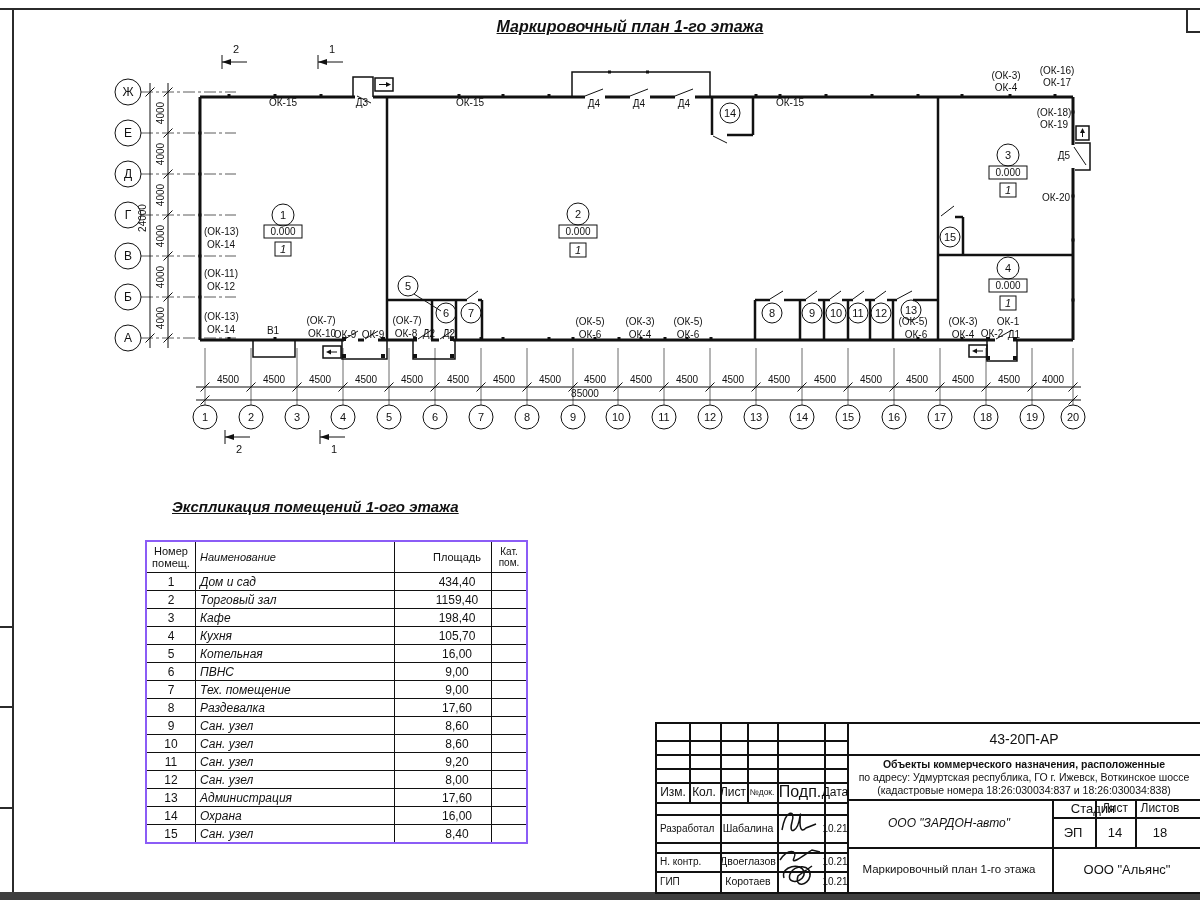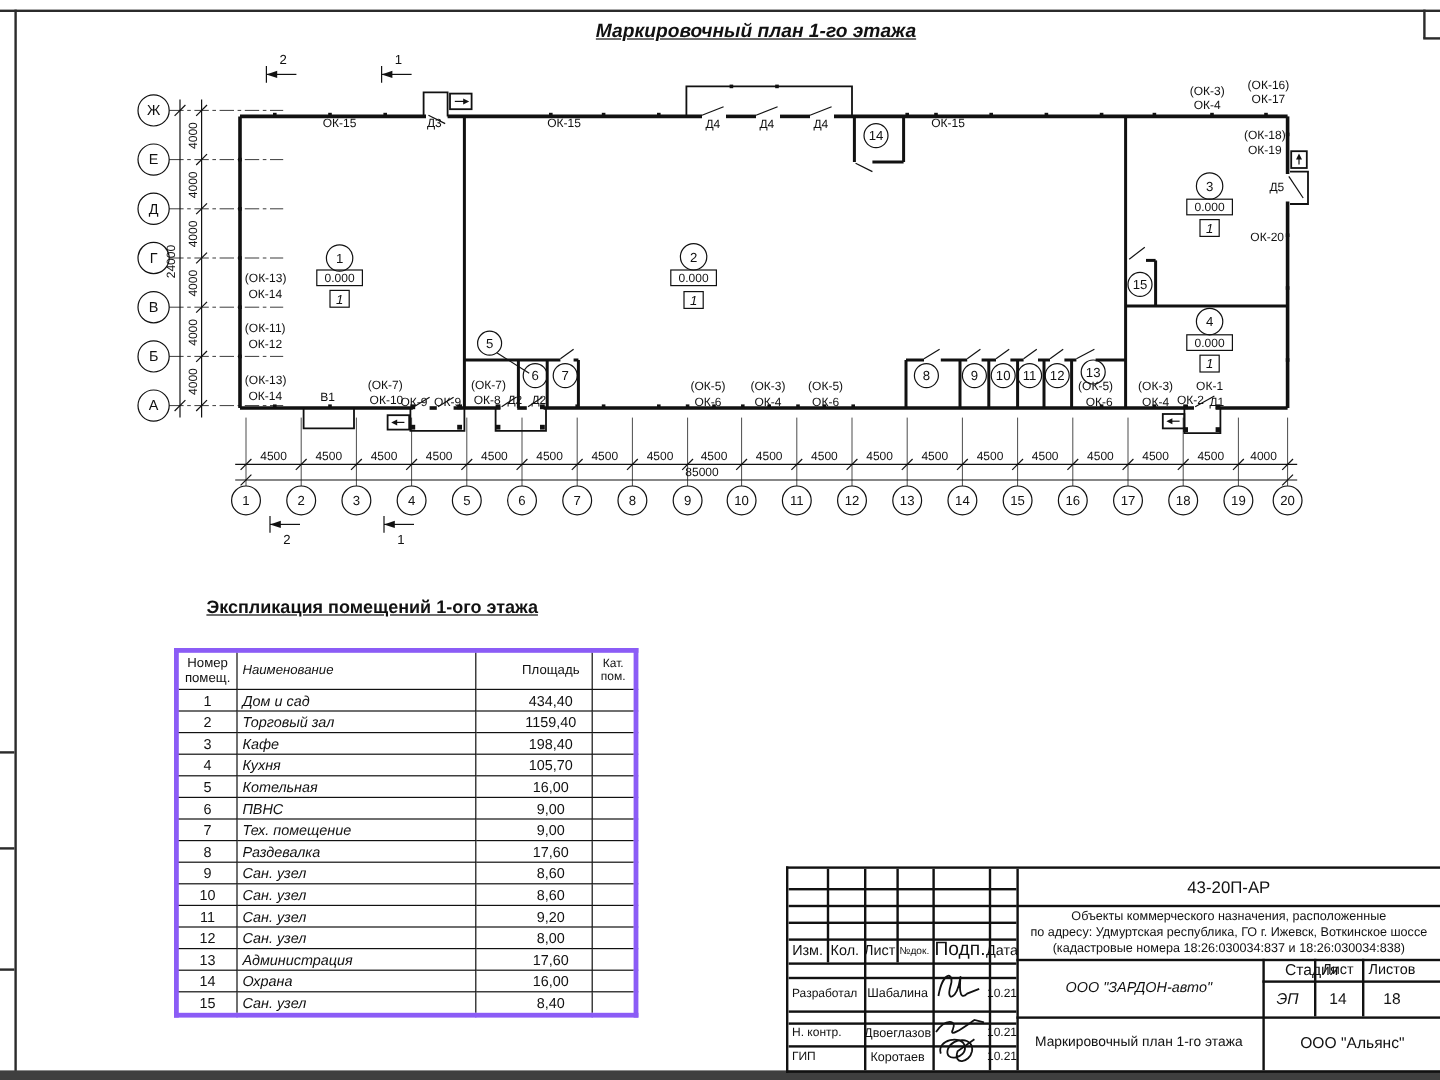--- a/index.html
+++ b/index.html
@@ -5,21 +5,21 @@
   html,body{margin:0;padding:0;background:#fff;}
   .page{position:relative;width:1200px;height:900px;background:#ffffff;overflow:hidden;
         font-family:"Liberation Sans",sans-serif;color:#111;}
   
   .frame-line{position:absolute;background:#2b2b2b;}
   .bottom-bar{position:absolute;left:0;top:892px;width:1200px;height:8px;background:#3f3f3f;}
   
   .drawing-title{position:absolute;left:400px;top:18px;width:460px;text-align:center;
     font-size:16px;font-weight:bold;font-style:italic;text-decoration:underline;}
   .expl-title{position:absolute;left:172px;top:498px;font-size:15px;font-weight:bold;
-    text-decoration:underline;}
+    font-style:italic;text-decoration:underline;}
   
   svg.plan{position:absolute;left:0;top:0;}
   svg .s3{stroke:#111;stroke-width:3;fill:none;}
   svg .s25{stroke:#111;stroke-width:2.5;fill:none;}
   svg .s15{stroke:#111;stroke-width:1.5;fill:none;}
   svg .s1{stroke:#111;stroke-width:1;fill:none;}
   svg .dd{stroke:#333;stroke-width:0.8;fill:none;stroke-dasharray:12 3 3 3;}
   svg .thin{stroke:#444;stroke-width:0.8;fill:none;}
   svg text{fill:#111;stroke:none;font-family:"Liberation Sans",sans-serif;}
   svg .t10{font-size:10px;text-anchor:middle;}
@@ -27,21 +27,21 @@
   svg .t11{font-size:11px;text-anchor:middle;}
   svg .t12{font-size:12px;text-anchor:middle;}
   svg .it{font-style:italic;}
   svg .blk{fill:#111;stroke:none;}
   
   table.expl{position:absolute;left:145px;top:540px;border-collapse:collapse;
     font-size:12px;table-layout:fixed;}
   table.expl th,table.expl td{border:1px solid #111;padding:0 4px;height:17px;
     overflow:hidden;white-space:nowrap;}
   table.expl th{font-weight:normal;font-size:11px;white-space:normal;line-height:1.1;}
-  table.expl{border:4px solid #8b5cf6;}
+  table.expl{border:2px solid #8b5cf6;}
   table.expl .c-num{width:40px;text-align:center;}
   table.expl .c-name{width:190px;text-align:left;font-style:italic;}
   table.expl .c-area{width:60px;text-align:center;padding-left:32px;}
   table.expl .c-kat{width:26px;text-align:center;font-size:10px;}
   table.expl thead th{height:30px;}
   
   .tb{position:absolute;left:655px;top:722px;width:545px;height:168px;
       border-top:2px solid #111;border-left:2px solid #111;border-bottom:2px solid #111;
       font-size:11px;overflow:hidden;}
   .tb .vl{position:absolute;width:1.5px;background:#111;}
@@ -628,28 +628,28 @@
   <span class="txt ctr" style="left:91px;top:104px;font-size:10.5px;">Шабалина</span>
   <span class="txt ctr" style="left:178px;top:104px;font-size:10px;">10.21</span>
   <span class="txt lft" style="left:3px;top:137px;font-size:10px;">Н. контр.</span>
   <span class="txt ctr" style="left:91px;top:137px;font-size:10.5px;">Двоеглазов</span>
   <span class="txt ctr" style="left:178px;top:137px;font-size:10px;">10.21</span>
   <span class="txt lft" style="left:3px;top:157px;font-size:10px;">ГИП</span>
   <span class="txt ctr" style="left:91px;top:157px;font-size:10.5px;">Коротаев</span>
   <span class="txt ctr" style="left:178px;top:157px;font-size:10px;">10.21</span>
 
   <span class="txt ctr" style="left:367px;top:15px;font-size:14px;">43-20П-АР</span>
-  <span class="txt ctr" style="left:367px;top:40px;font-size:10.5px;">Объекты коммерческого назначения, расположенные</span>
+  <span class="txt ctr" style="left:367px;top:40px;font-size:10.5px;font-weight:bold;">Объекты коммерческого назначения, расположенные</span>
   <span class="txt ctr" style="left:367px;top:53px;font-size:10.5px;">по адресу: Удмуртская республика, ГО г. Ижевск, Воткинское шоссе</span>
   <span class="txt ctr" style="left:367px;top:66px;font-size:10.5px;">(кадастровые номера 18:26:030034:837 и 18:26:030034:838)</span>
   <span class="txt ctr" style="left:292px;top:99px;font-size:12px;font-style:italic;">ООО "ЗАРДОН-авто"</span>
   <span class="txt ctr" style="left:436px;top:84px;font-size:13px;">Стадия</span>
   <span class="txt ctr" style="left:458px;top:84px;font-size:12px;">Лист</span>
   <span class="txt ctr" style="left:503px;top:84px;font-size:12px;">Листов</span>
-  <span class="txt ctr" style="left:416px;top:108px;font-size:13px;font-style:italic;">ЭП</span>
+  <span class="txt ctr" style="left:416px;top:108px;font-size:13px;">ЭП</span>
   <span class="txt ctr" style="left:458px;top:108px;font-size:13px;">14</span>
   <span class="txt ctr" style="left:503px;top:108px;font-size:13px;">18</span>
   <span class="txt ctr" style="left:292px;top:145px;font-size:11.5px;">Маркировочный план 1-го этажа</span>
   <span class="txt ctr" style="left:470px;top:145px;font-size:13px;">ООО "Альянс"</span>
 </div>
 
 <svg class="sig-svg" width="60" height="92" viewBox="0 0 60 92">
   <path d="M10,32 C14,10 24,12 20,24 C16,38 26,34 28,18 C30,8 24,40 34,30 L44,26" stroke="#111" stroke-width="1.5" fill="none"></path>
   <path d="M8,62 C16,50 26,52 22,60 C18,68 34,56 40,52 L48,54" stroke="#111" stroke-width="1.5" fill="none"></path>
   <path d="M12,80 C8,68 30,64 32,74 C34,84 14,88 18,76 C22,66 40,66 38,78 C36,88 22,90 26,78 L40,68" stroke="#111" stroke-width="1.5" fill="none"></path>

